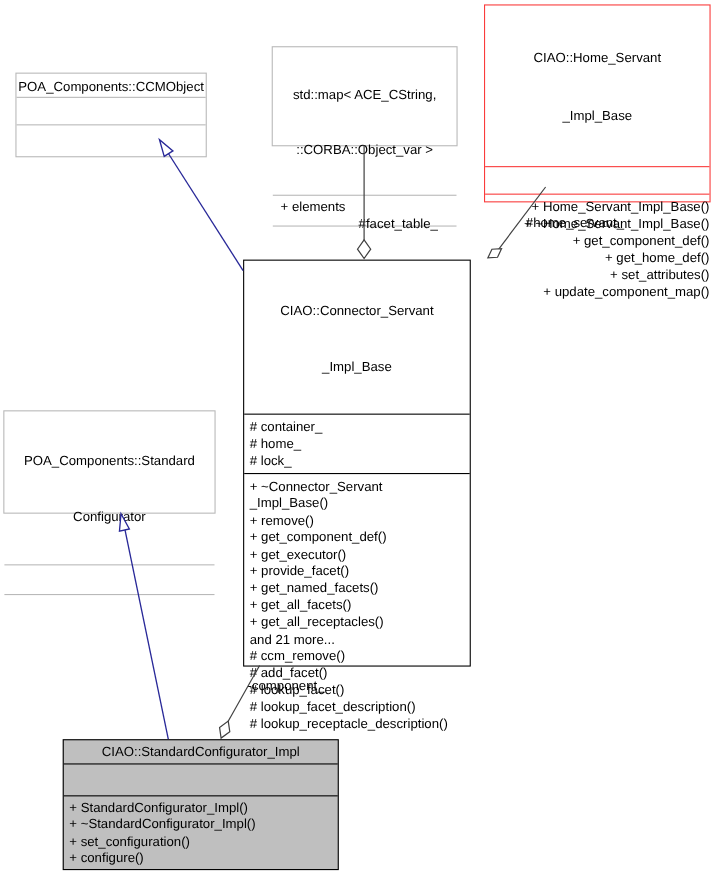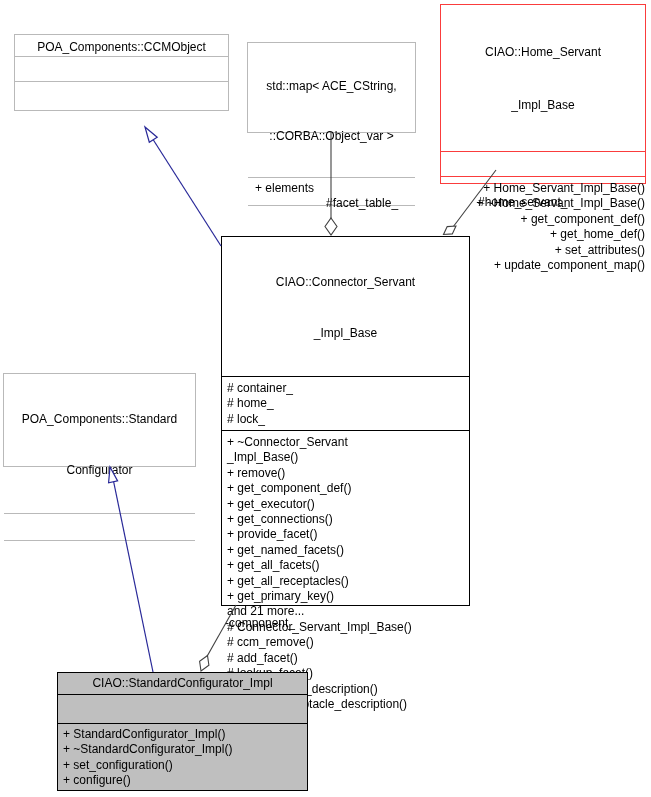--- a/index.html
+++ b/index.html
@@ -20,21 +20,21 @@
   .red-border .comp{border-top:1px solid #fa3c3c;text-align:right;}
   .member{line-height:15.4px;white-space:pre;}
   .edge-label{position:absolute;line-height:15px;white-space:pre;}
   #edge-layer{position:absolute;left:0;top:0;z-index:6;pointer-events:none;}
 </style>
 </head>
 <body>
 
 <div id="canvas">
 
-  <div class="uml-box gray-border" style="left:14px;top:34px;width:215px;height:77px">
+  <div class="uml-box gray-border" style="left:14px;top:66px;width:174px;height:77px">
     <div class="uml-title" style="padding-top:4px">POA_Components::CCMObject</div>
     <div class="comp" style="height:25px"></div>
     <div class="comp grow"></div>
   </div>
 
   <div class="uml-box gray-border" style="left:247px;top:42px;width:169px;height:91px">
     <div class="uml-title" style="line-height:16.5px;padding-top:2px">
       <div>std::map&lt; ACE_CString,</div>
       <div>::CORBA::Object_var &gt;</div>
     </div>
@@ -53,44 +53,41 @@
     <div class="comp grow" style="padding-top:4px">
       <div class="member">+ Home_Servant_Impl_Base()</div>
       <div class="member">+ ~Home_Servant_Impl_Base()</div>
       <div class="member">+ get_component_def()</div>
       <div class="member">+ get_home_def()</div>
       <div class="member">+ set_attributes()</div>
       <div class="member">+ update_component_map()</div>
     </div>
   </div>
 
-  <div class="uml-box black-border" style="left:221px;top:236px;width:249px;height:370px">
+  <div class="uml-box black-border" style="left:221px;top:236px;width:207px;height:370px">
     <div class="uml-title">
       <div>CIAO::Connector_Servant</div>
       <div>_Impl_Base</div>
     </div>
     <div class="comp" style="height:54px;padding-top:4px">
       <div class="member"># container_</div>
       <div class="member"># home_</div>
       <div class="member"># lock_</div>
     </div>
     <div class="comp grow" style="padding-top:4px">
       <div class="member">+ ~Connector_Servant</div>
       <div class="member">_Impl_Base()</div>
       <div class="member">+ remove()</div>
       <div class="member">+ get_component_def()</div>
       <div class="member">+ get_executor()</div>
-      <div class="member">+ get_connections()</div>
       <div class="member">+ provide_facet()</div>
       <div class="member">+ get_named_facets()</div>
       <div class="member">+ get_all_facets()</div>
       <div class="member">+ get_all_receptacles()</div>
-      <div class="member">+ get_primary_key()</div>
       <div class="member">and 21 more...</div>
-      <div class="member"># Connector_Servant_Impl_Base()</div>
       <div class="member"># ccm_remove()</div>
       <div class="member"># add_facet()</div>
       <div class="member"># lookup_facet()</div>
       <div class="member"># lookup_facet_description()</div>
       <div class="member"># lookup_receptacle_description()</div>
     </div>
   </div>
 
   <div class="uml-box gray-border" style="left:3px;top:373px;width:193px;height:94px">
     <div class="uml-title">

